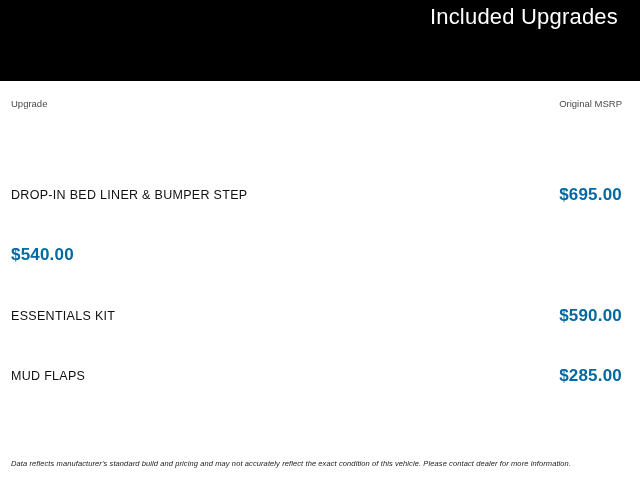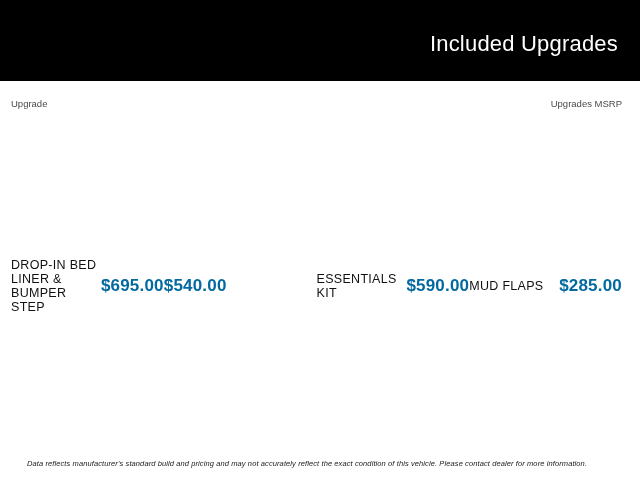--- a/index.html
+++ b/index.html
@@ -20,21 +20,20 @@
     height: 480px;
     background: #ffffff;
     display: flex;
     flex-direction: column;
   }
   .header {
     background: #000000;
     height: 81px;
     flex: 0 0 81px;
     display: flex;
-    align-items: center;
     justify-content: flex-end;
     box-sizing: border-box;
     padding: 0 22px 0 0;
   }
   .header-title {
     color: #ffffff;
     font-size: 22px;
     font-weight: 400;
     letter-spacing: 0.2px;
     line-height: 1;
@@ -56,21 +55,21 @@
     flex: 0 0 44px;
   }
   .col-head .label {
     font-size: 9.5px;
     color: #4a4a4a;
     font-weight: 400;
   }
   .rows {
     flex: 1 1 auto;
     display: flex;
-    flex-direction: row;
+    flex-direction: column;
   }
   .row {
     flex: 1 1 0;
     display: flex;
     align-items: center;
     justify-content: space-between;
     border-top: 0px solid transparent;
   }
   .row .name {
     font-size: 12.5px;
@@ -86,37 +85,36 @@
     letter-spacing: 0.2px;
   }
   .footnote {
     flex: 0 0 34px;
     display: flex;
     align-items: center;
     font-size: 7.5px;
     font-style: italic;
     color: #1a1a1a;
     letter-spacing: 0.1px;
-    margin-left: 16px;
   }
 </style>
 </head>
 <body>
 
 <div class="page">
 
   <div class="header">
     <div class="header-title">Included Upgrades</div>
   </div>
 
   <div class="content">
 
     <div class="col-head">
       <div class="label">Upgrade</div>
-      <div class="label">Upgrades MSRP</div>
+      <div class="label">Original MSRP</div>
     </div>
 
     <div class="rows">
 
       <div class="row">
         <div class="name">DROP-IN BED LINER &amp; BUMPER STEP</div>
         <div class="price">$695.00</div>
       </div>
 
 

